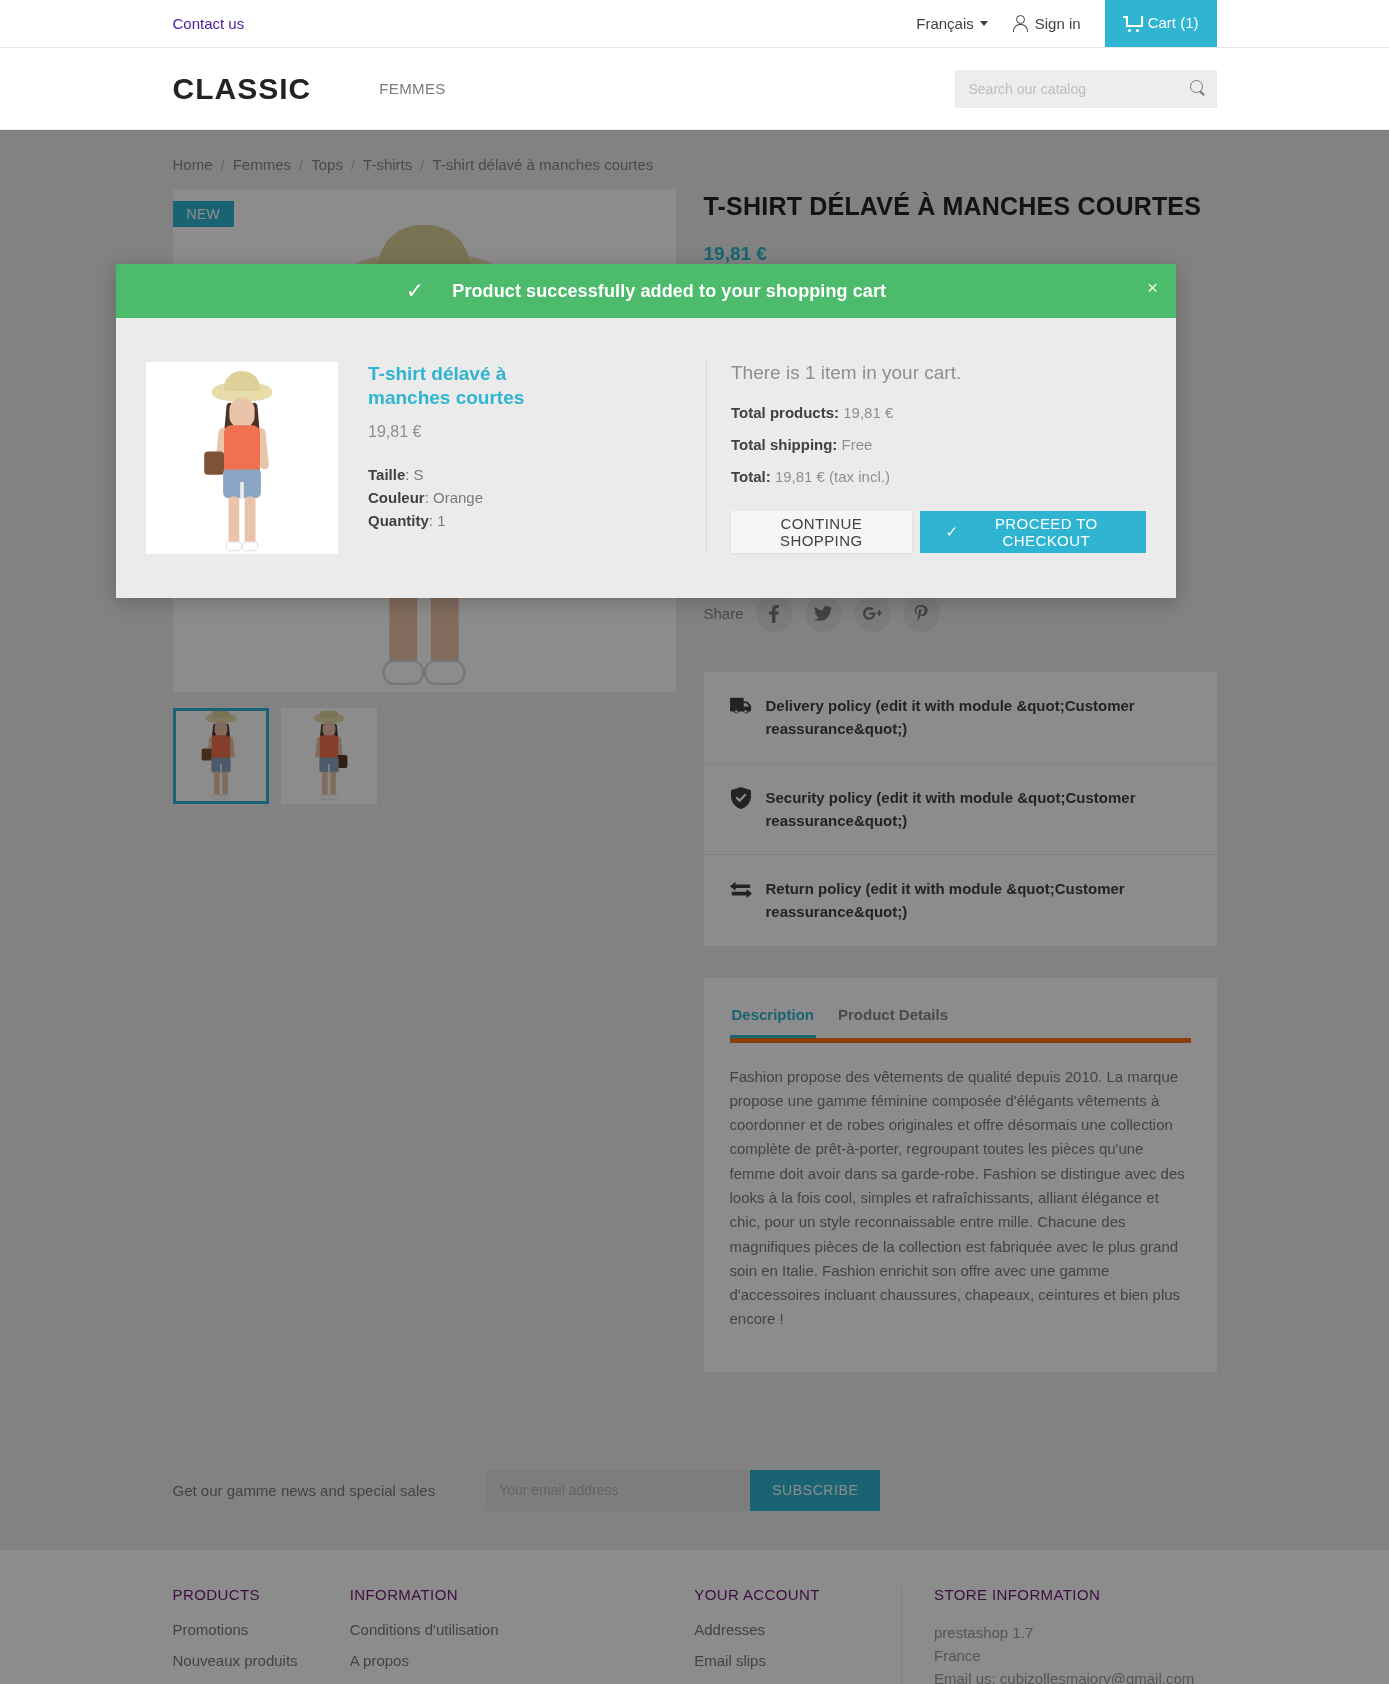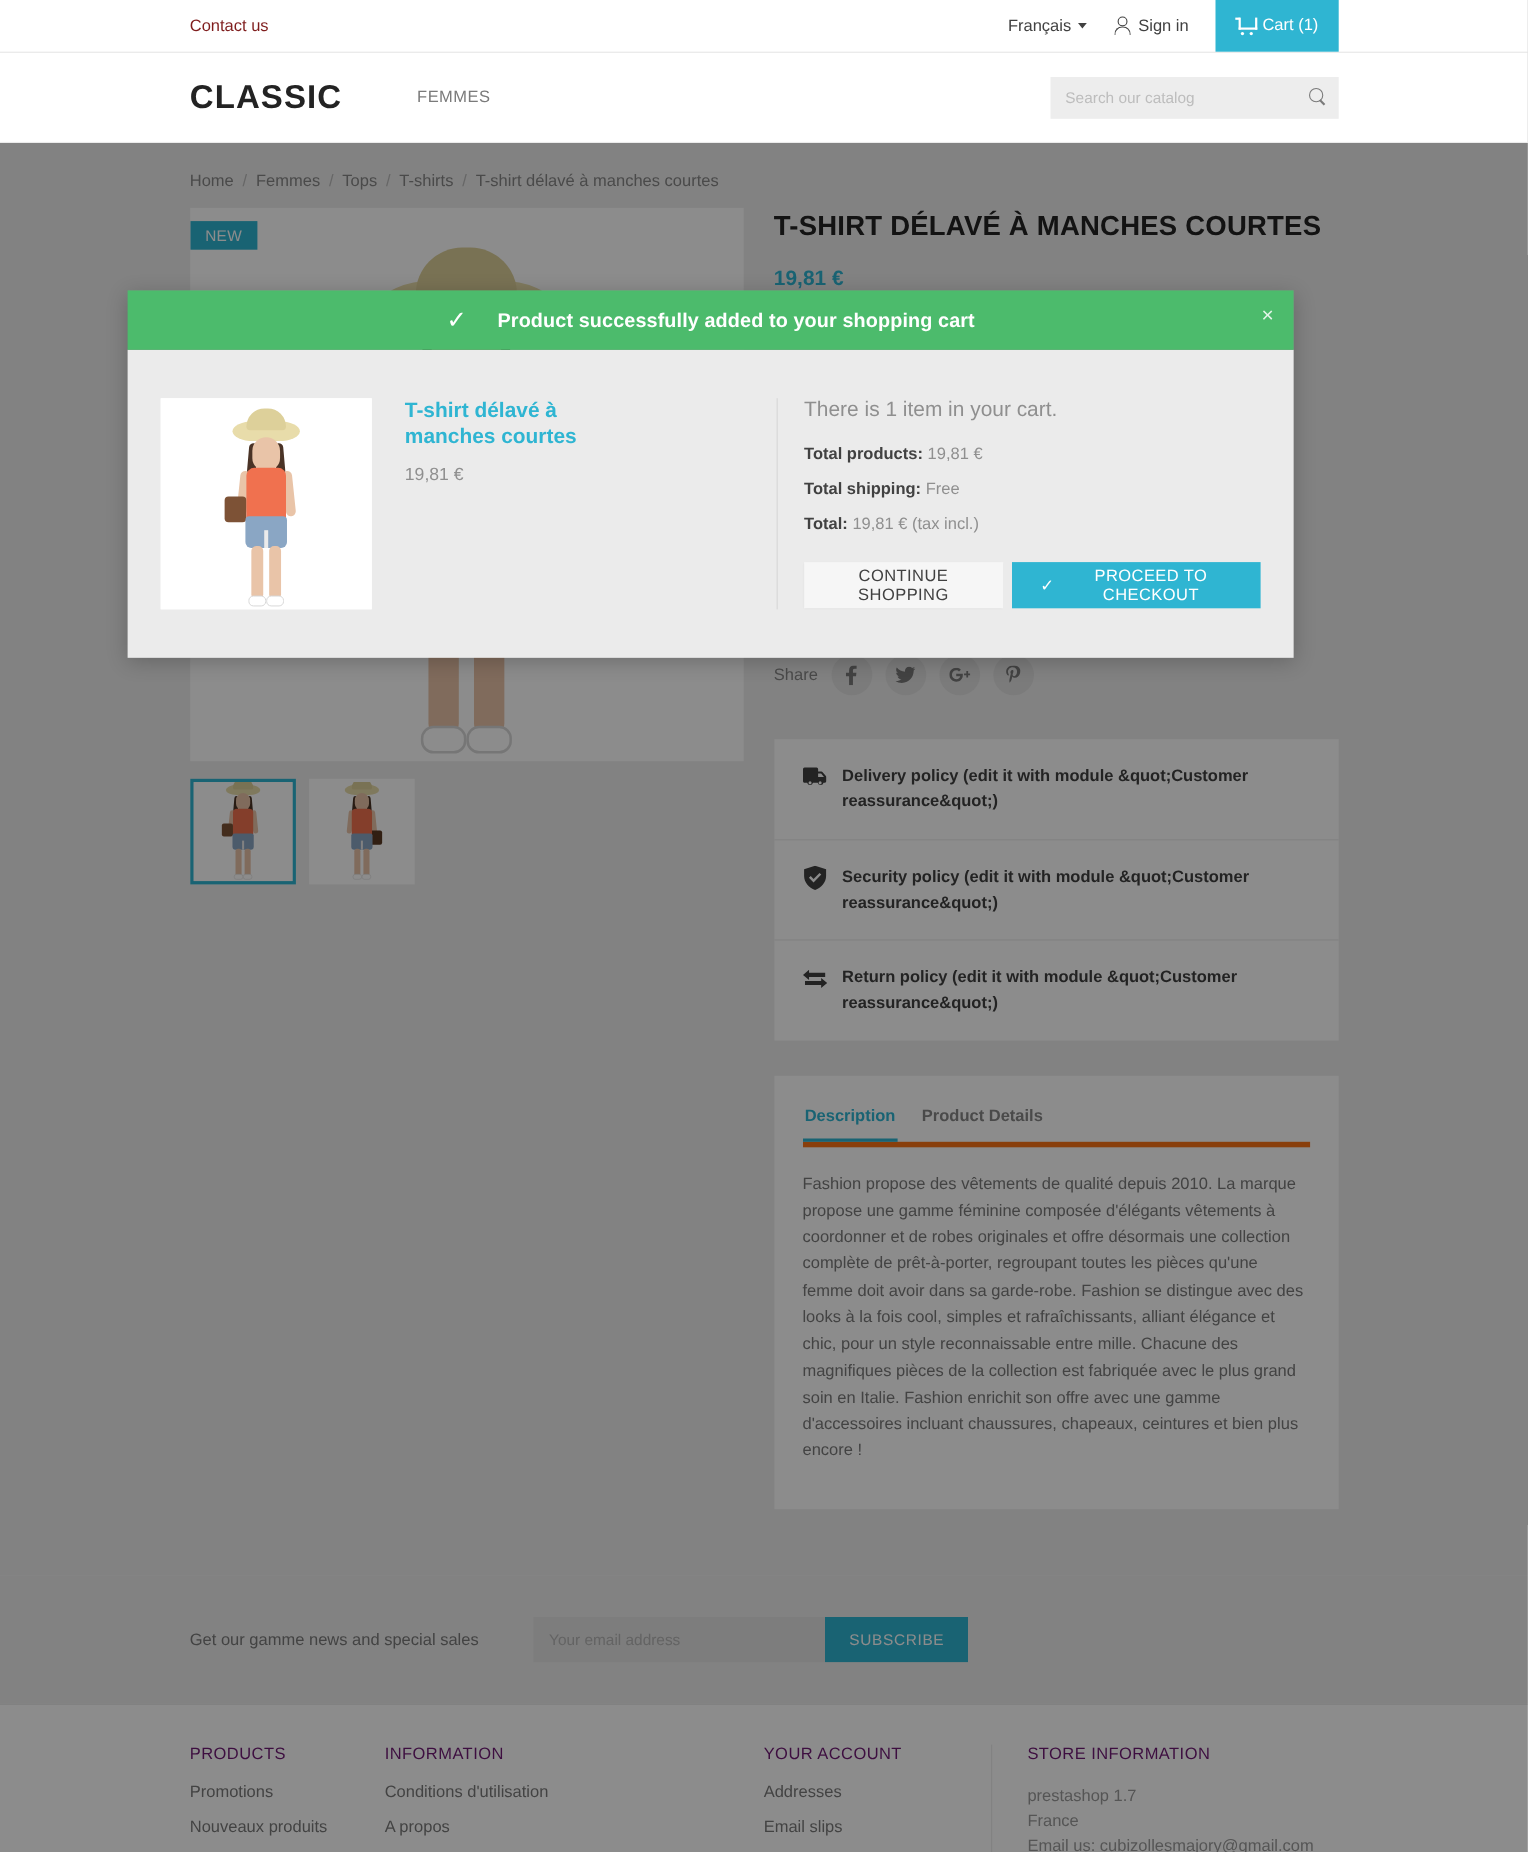--- a/index.html
+++ b/index.html
@@ -21,21 +21,21 @@
   
   .topbar {
     height: 48px; border-bottom: 1px solid #e5e5e5;
     display: flex; align-items: stretch; background: #fff;
     position: relative; z-index: 60;
   }
   .topbar-inner {
     width: 1044px; margin: 0 auto; display: flex; align-items: center;
     justify-content: space-between; position: relative;
   }
-  .contact-link { font-size: 15px; color: #7f1d1d; text-decoration: none; }
+  .contact-link { font-size: 15px; color: #4c1d95; text-decoration: none; }
   .topbar-right { display: flex; align-items: center; gap: 24px; height: 48px;}
   .lang-select { font-size: 15px; color: #414141; display: flex; align-items: center; gap: 6px; cursor: pointer;}
   .caret { width: 0; height: 0; border-left: 4px solid transparent; border-right: 4px solid transparent; border-top: 5px solid #414141; display:inline-block; }
   .signin { font-size: 15px; color: #414141; display: flex; align-items: center; gap: 8px; text-decoration: none;}
   .user-glyph { width: 15px; height: 17px; position: relative; display:inline-block; }
   .user-glyph::before { content:""; position:absolute; left:4px; top:0; width:7px; height:7px; border:1.6px solid #414141; border-radius:50%;}
   .user-glyph::after { content:""; position:absolute; left:1px; top:9px; width:13px; height:7px; border:1.6px solid #414141; border-bottom:none; border-radius:7px 7px 0 0;}
   .cart-btn {
     background: #2fb5d2; color: #fff; font-size: 15px;
     display: flex; align-items: center; gap: 8px;
@@ -451,20 +451,25 @@
               <div class="f-legL"></div>
                 <div class="f-legR"></div>
               <div class="f-shoeL"></div>
                 <div class="f-shoeR"></div>
             </div>
           </div>
         </div>
         <div>
           <div class="mb-name">T-shirt délavé à manches courtes</div>
           <div class="mb-price">19,81 €</div>
+          <div class="mb-attrs">
+            <div><b>Taille</b>: <span>S</span></div>
+            <div><b>Couleur</b>: <span>Orange</span></div>
+            <div><b>Quantity</b>: <span>1</span></div>
+          </div>
         </div>
       </div>
       <div class="mb-right">
         <div class="mb-count">There is 1 item in your cart.</div>
         <div class="mb-line"><b>Total products:</b> <span>19,81 €</span></div>
         <div class="mb-line"><b>Total shipping:</b> <span>Free</span></div>
         <div class="mb-line"><b>Total:</b> <span>19,81 € (tax incl.)</span></div>
         <div class="mb-actions">
           <button class="btn-continue">CONTINUE SHOPPING</button>
           <button class="btn-checkout">

